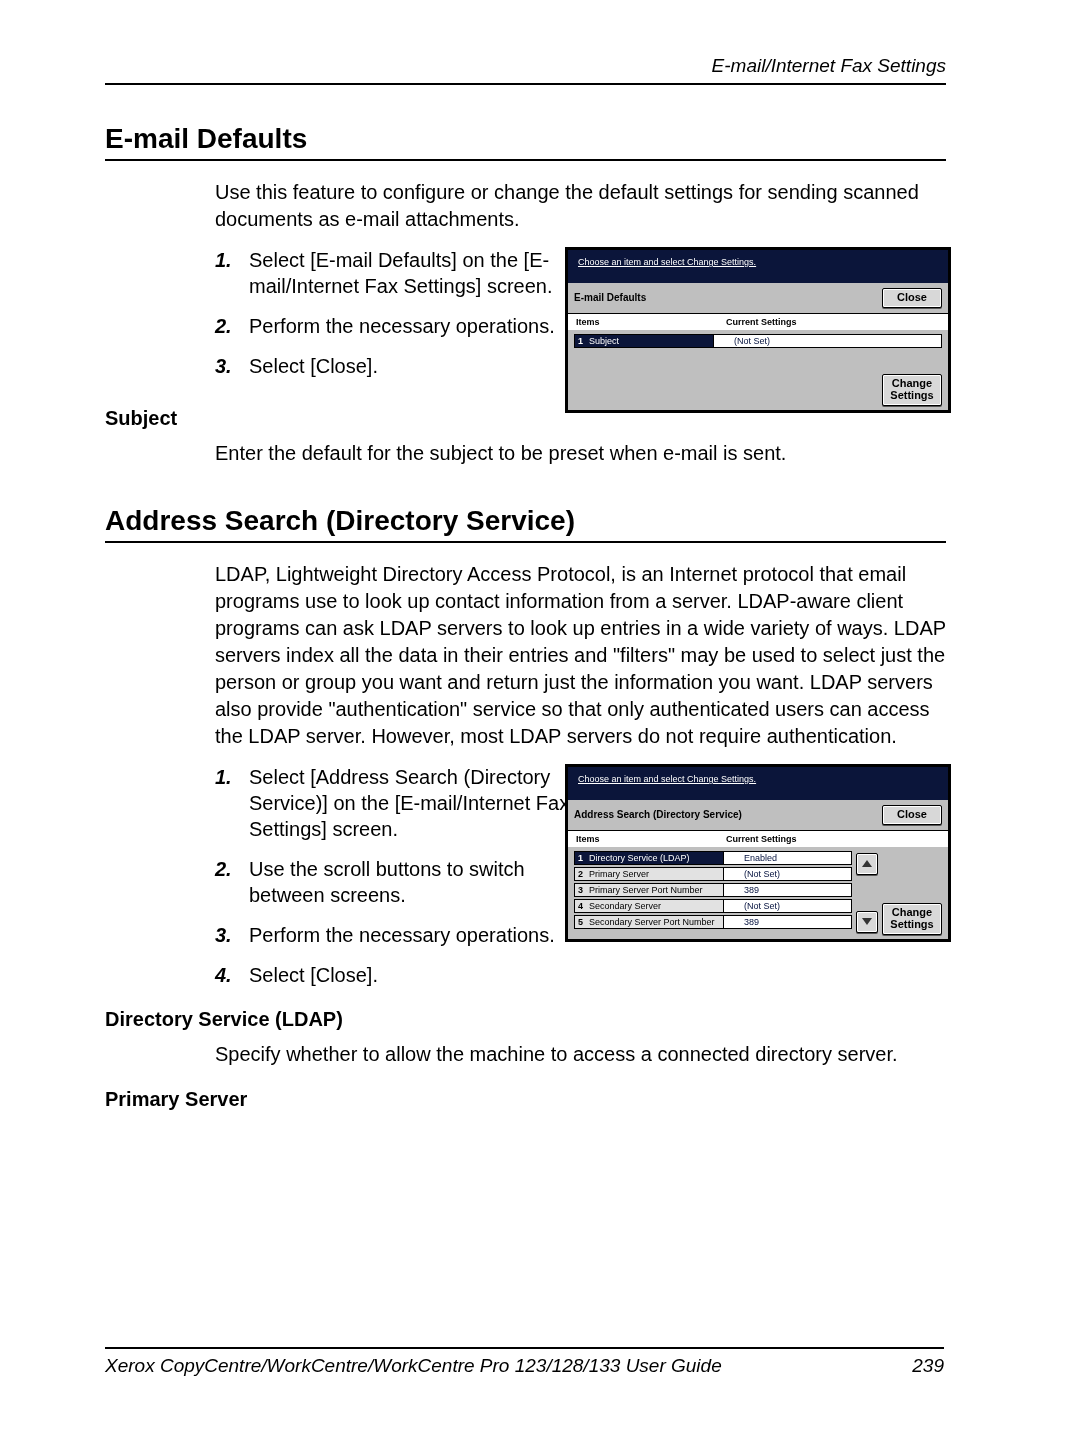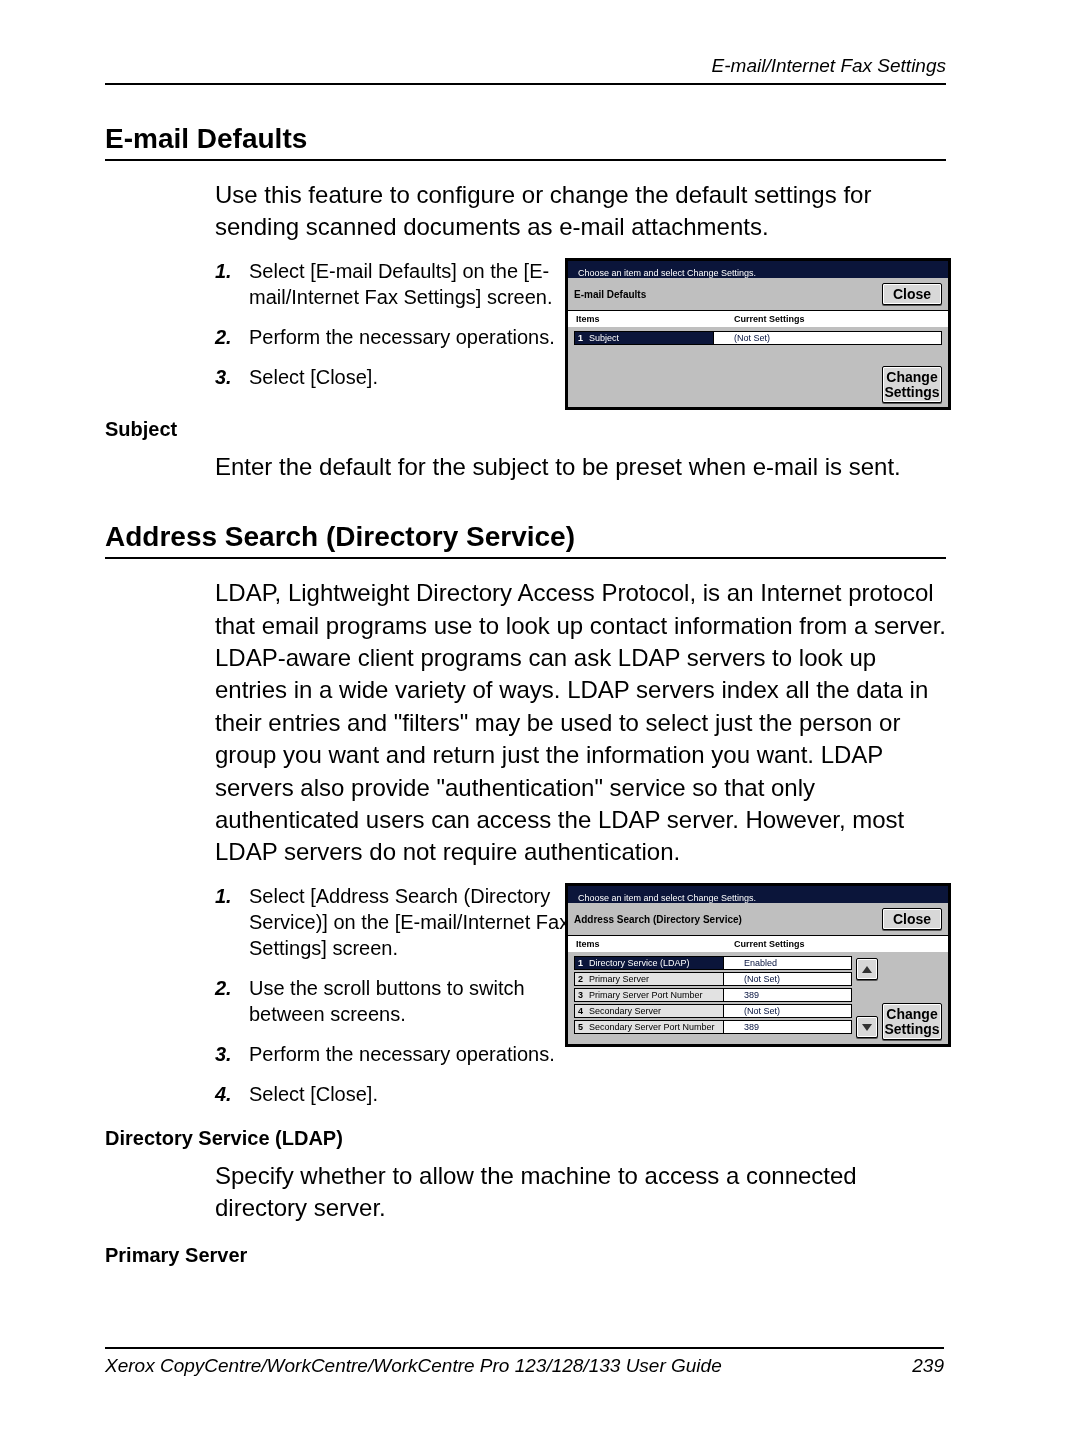--- a/index.html
+++ b/index.html
@@ -33,21 +33,21 @@
     color: #000;
     border-bottom: 2px solid #000;
     padding-bottom: 4px;
     margin-bottom: 18px;
   }
   .h2:not(:first-of-type) {
     margin-top: 38px;
   }
   .body-indent {
     margin-left: 110px;
-    font-size: 24px;
+    font-size: 20px;
     line-height: 1.35;
   }
   .para {
     margin-bottom: 14px;
   }
   .list-block {
     position: relative;
     margin-left: 110px;
     min-height: 140px;
   }
@@ -81,22 +81,23 @@
     right: -5px;
     top: 0;
     width: 380px;
     border: 3px solid #000;
     background: #0b153a;
     font-size: 8px;
     font-family: Verdana, Arial, sans-serif;
   }
   .panel .instr {
     color: #fff;
-    padding: 7px 10px 0 10px;
+    padding: 7px 10px 16px 10px;
     font-size: 9px;
+    text-decoration: underline;
   }
   .panel .titlebar {
     display: flex;
     align-items: center;
     background: #bfbfbf;
     padding: 5px 6px;
     font-size: 10px;
     font-weight: bold;
   }
   .panel .titlebar .t {
@@ -104,34 +105,33 @@
     color: #000;
   }
   .panel .tbtn {
     background: #d8d8d8;
     border: 1px solid #000;
     border-radius: 2px;
     box-shadow: inset 0 0 0 1px #fff, 0 1px 0 #555;
     padding: 3px 0;
     width: 58px;
     text-align: center;
-    font-size: 14px;
+    font-size: 11px;
     font-weight: bold;
     line-height: 1.05;
     color: #000;
   }
   .panel .colhdr {
     display: flex;
     background: #fff;
     padding: 3px 8px;
     font-size: 9px;
     font-weight: bold;
     color: #000;
     border-top: 1px solid #000;
-    gap: 8px;
   }
   .panel .colhdr .c1 { width: 150px; }
   .panel .rows {
     background: #bfbfbf;
     padding: 2px 6px 6px 6px;
     position: relative;
   }
   .row-item {
     display: flex;
     align-items: stretch;

